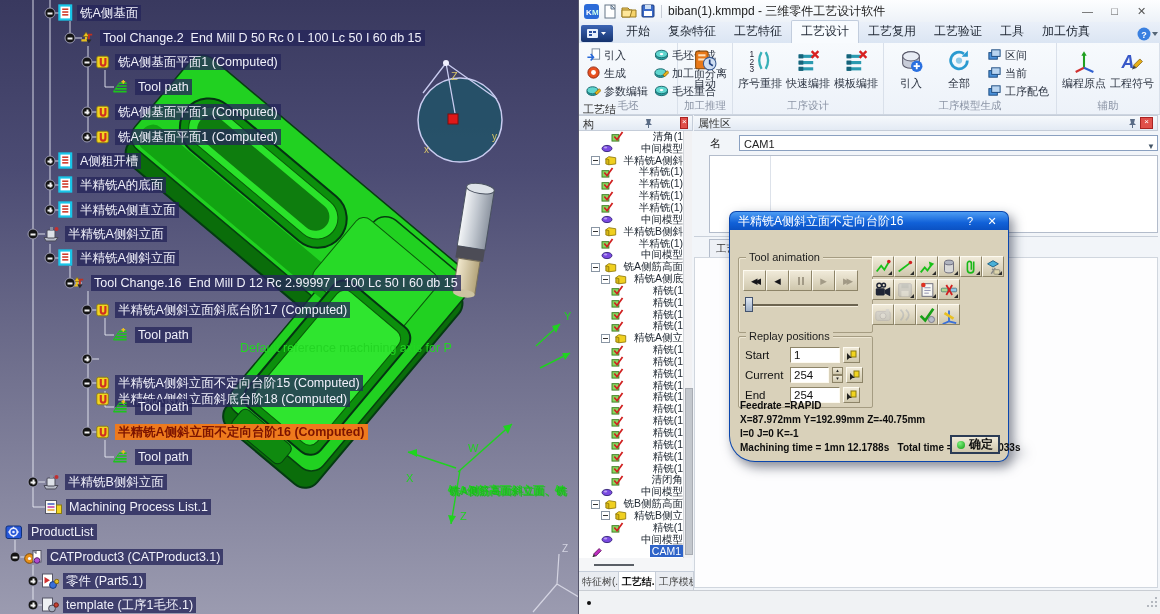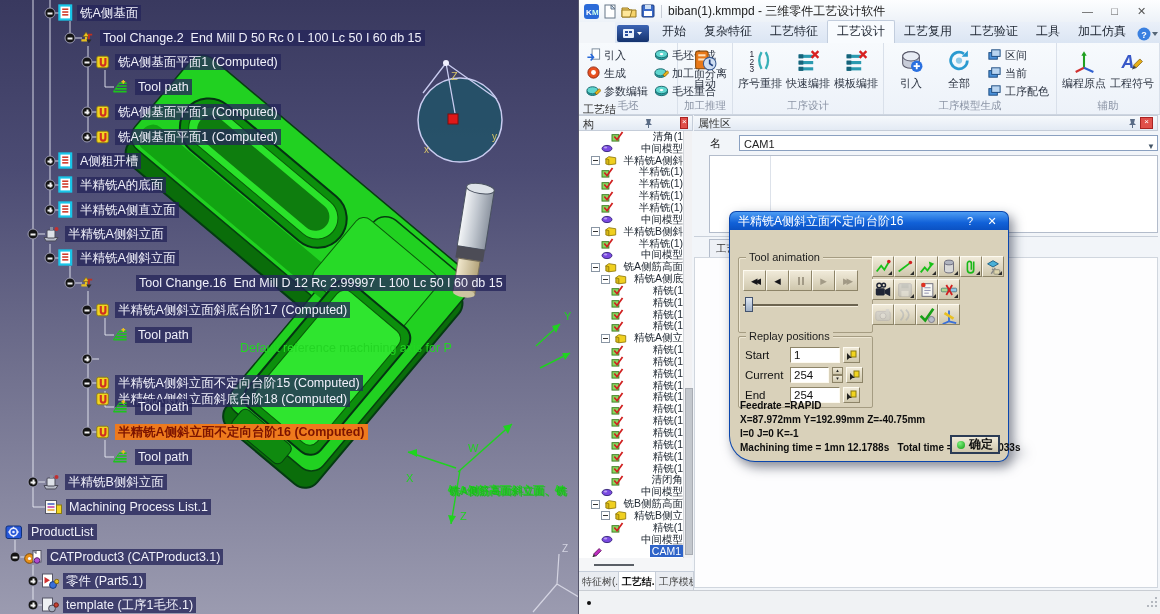--- a/index.html
+++ b/index.html
@@ -21,21 +21,21 @@
   .bullet .v{top:2px;bottom:2px;left:4px;width:1.5px;}
   
   #app{position:absolute;left:578px;top:0;width:582px;height:614px;background:#f2f5f9;border-left:1px solid #55556a;box-sizing:border-box;}
   #titlebar{height:22px;display:flex;align-items:center;gap:4px;padding:0 5px;background:linear-gradient(#fdfeff,#edf2f8);font-size:12px;color:#222;}
   .tb-ic{display:inline-flex;}
   .tb-sep{width:1px;height:13px;background:#c8cdd6;margin:0 2px;}
   #win-title{white-space:nowrap;overflow:hidden;}
   #winbtns{margin-left:auto;display:flex;}
   .wbtn{width:27px;height:18px;display:flex;align-items:center;justify-content:center;color:#555;font-size:11px;}
   
-  #tabrow{height:21px;display:flex;align-items:flex-end;background:linear-gradient(#eaf0f9,#dbe5f3);padding:0 2px;margin-left:36px;}
+  #tabrow{height:21px;display:flex;align-items:flex-end;background:linear-gradient(#eaf0f9,#dbe5f3);padding:0 2px;}
   #appbtn{width:32px;height:17px;margin:0 4px 1px 0;border-radius:2px;background:linear-gradient(#3c64b4,#15336e);display:flex;align-items:center;justify-content:center;gap:2px;}
   .rtab{font-size:12px;color:#1c2430;padding:2px 9px 3px;white-space:nowrap;}
   .rtab.active{background:#f8fbfe;border:1px solid #c2cddd;border-bottom:none;border-radius:2px 2px 0 0;}
   #helpbtn{margin-left:auto;margin-bottom:2px;display:flex;align-items:center;gap:1px;}
   
   #ribbon{height:71px;display:flex;background:linear-gradient(#f7fafd,#edf2f9);border-bottom:1px solid #cdd5e0;}
   .rgroup{position:relative;padding:3px 4px 13px;border-right:1px solid #d9e0ea;display:flex;align-items:flex-start;gap:2px;}
   .rglabel{position:absolute;left:0;right:0;bottom:1px;text-align:center;font-size:10.5px;color:#8b94a5;}
   .rsmall{display:flex;flex-direction:column;flex-wrap:wrap;height:55px;align-content:flex-start;}
   .rsitem{display:flex;align-items:center;gap:3px;height:18px;padding:0 3px;font-size:11px;color:#2c3442;white-space:nowrap;}
@@ -309,21 +309,21 @@
           </span>
           <div class="trow" style="left: 58px; top: 258px;"><span class="ticon"><svg width="15" height="17" viewBox="0 0 16 18">
                 <rect x="1.5" y="1.5" width="12.5" height="15" fill="#fff" stroke="#19c5e8" stroke-width="2.4"></rect>
                 <line x1="4.5" y1="5.5" x2="11" y2="5.5" stroke="#d03a2a" stroke-width="1.7"></line>
                 <line x1="4.5" y1="8.5" x2="11" y2="8.5" stroke="#d03a2a" stroke-width="1.7"></line>
                 <line x1="4.5" y1="11.5" x2="11" y2="11.5" stroke="#d03a2a" stroke-width="1.7"></line>
               </svg></span><span class="tlabel">半精铣A侧斜立面</span></div>
           <span class="bullet" style="left: 50px; top: 258px;">
             <i class="h"></i>
           </span>
-          <div class="trow" style="left: 78px; top: 283px; gap: 36px;"><span class="ticon"><svg width="18" height="17" viewBox="0 0 18 18">
+          <div class="trow" style="left: 69px; top: 283px;"><span class="ticon"><svg width="18" height="17" viewBox="0 0 18 18">
                 <path d="M3 12 L8 12 L8 8" fill="none" stroke="#e8c020" stroke-width="2.4"></path>
                 <path d="M8 3.5 l3.2 4.5 h-6.4z" fill="#e8c020" stroke="#7a6408" stroke-width=".6"></path>
                 <path d="M14.5 6 L11 6 L11 11" fill="none" stroke="#c03020" stroke-width="2"></path>
                 <path d="M11 15 l-2.8-3.8 h5.6z" fill="#2a2a2a"></path>
               </svg></span><span class="tlabel">Tool Change.16  End Mill D 12 Rc 2.99997 L 100 Lc 50 I 60 db 15</span></div>
           <span class="bullet" style="left: 70px; top: 283px;">
             <i class="h"></i>
           </span>
           <div class="trow" style="left: 95px; top: 310px;"><span class="ticon"><svg width="16" height="16" viewBox="0 0 18 18">
                 <rect x="2" y="2.5" width="13" height="13" rx="2" fill="#f2d51f" stroke="#8a7a10"></rect>

